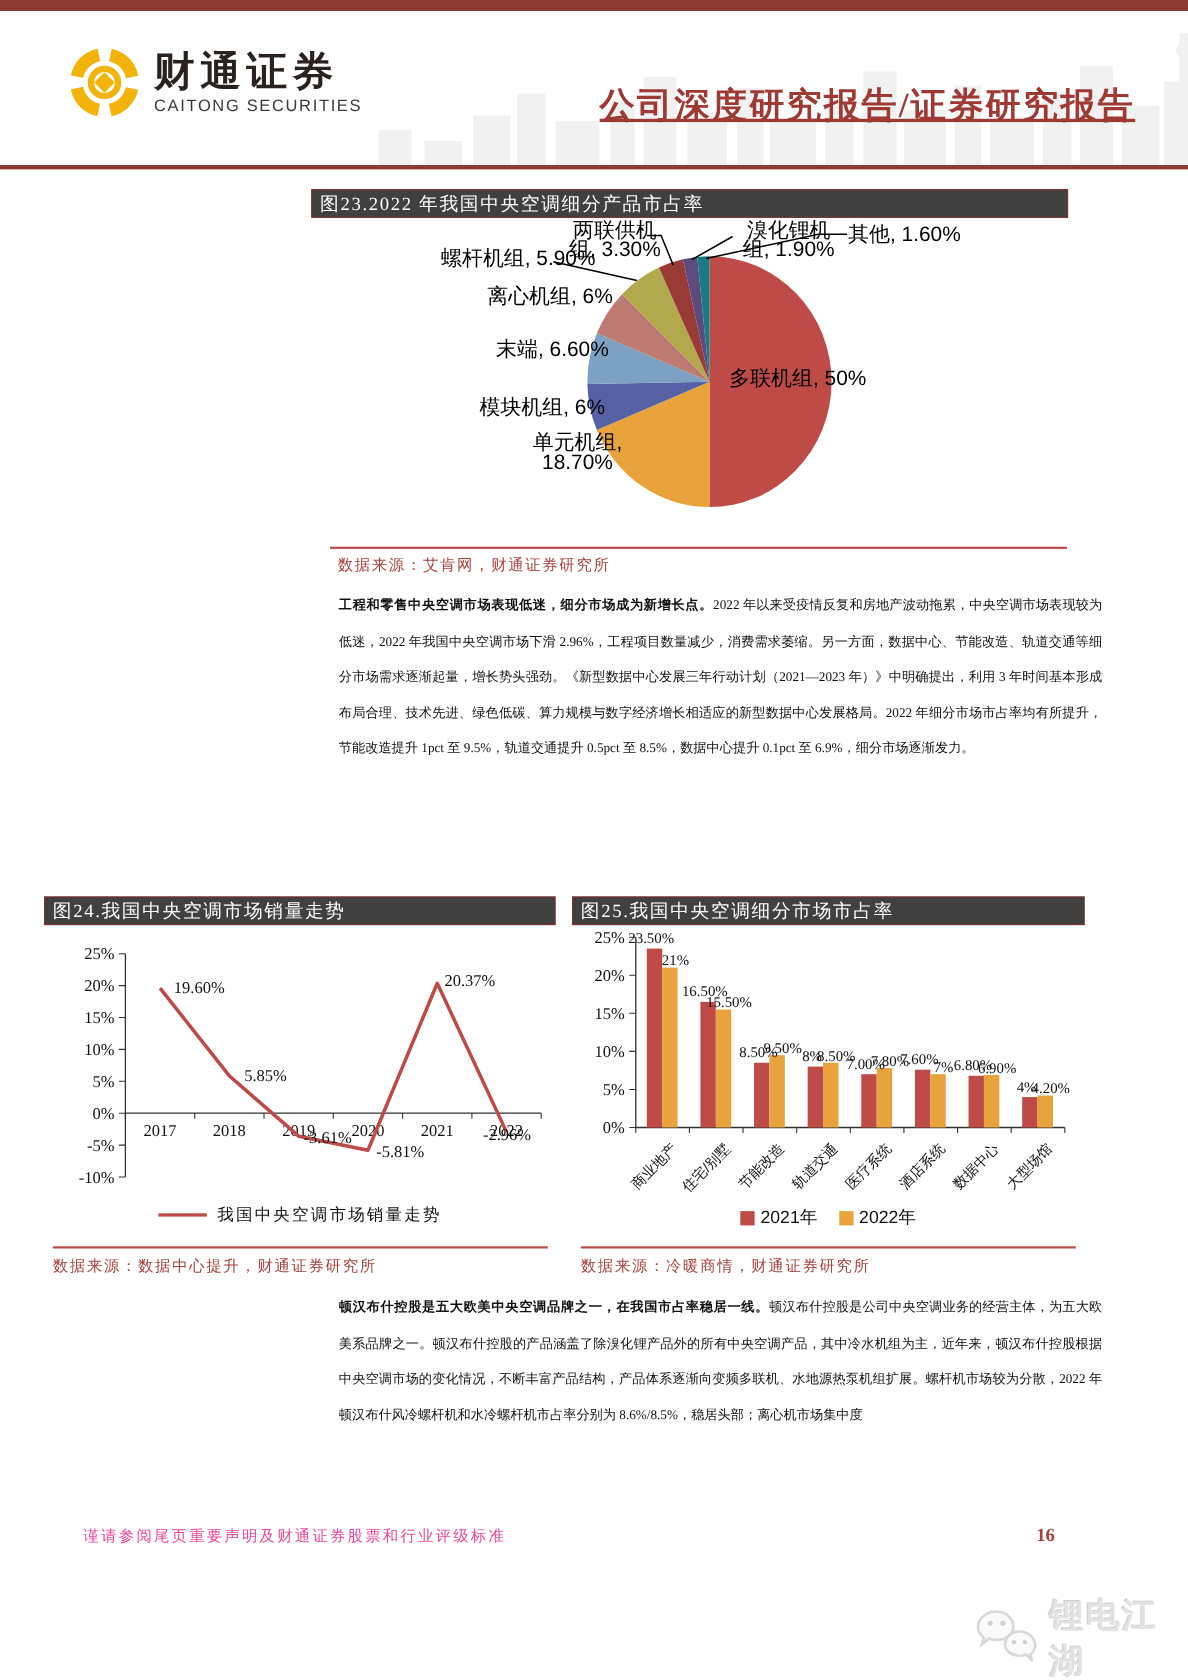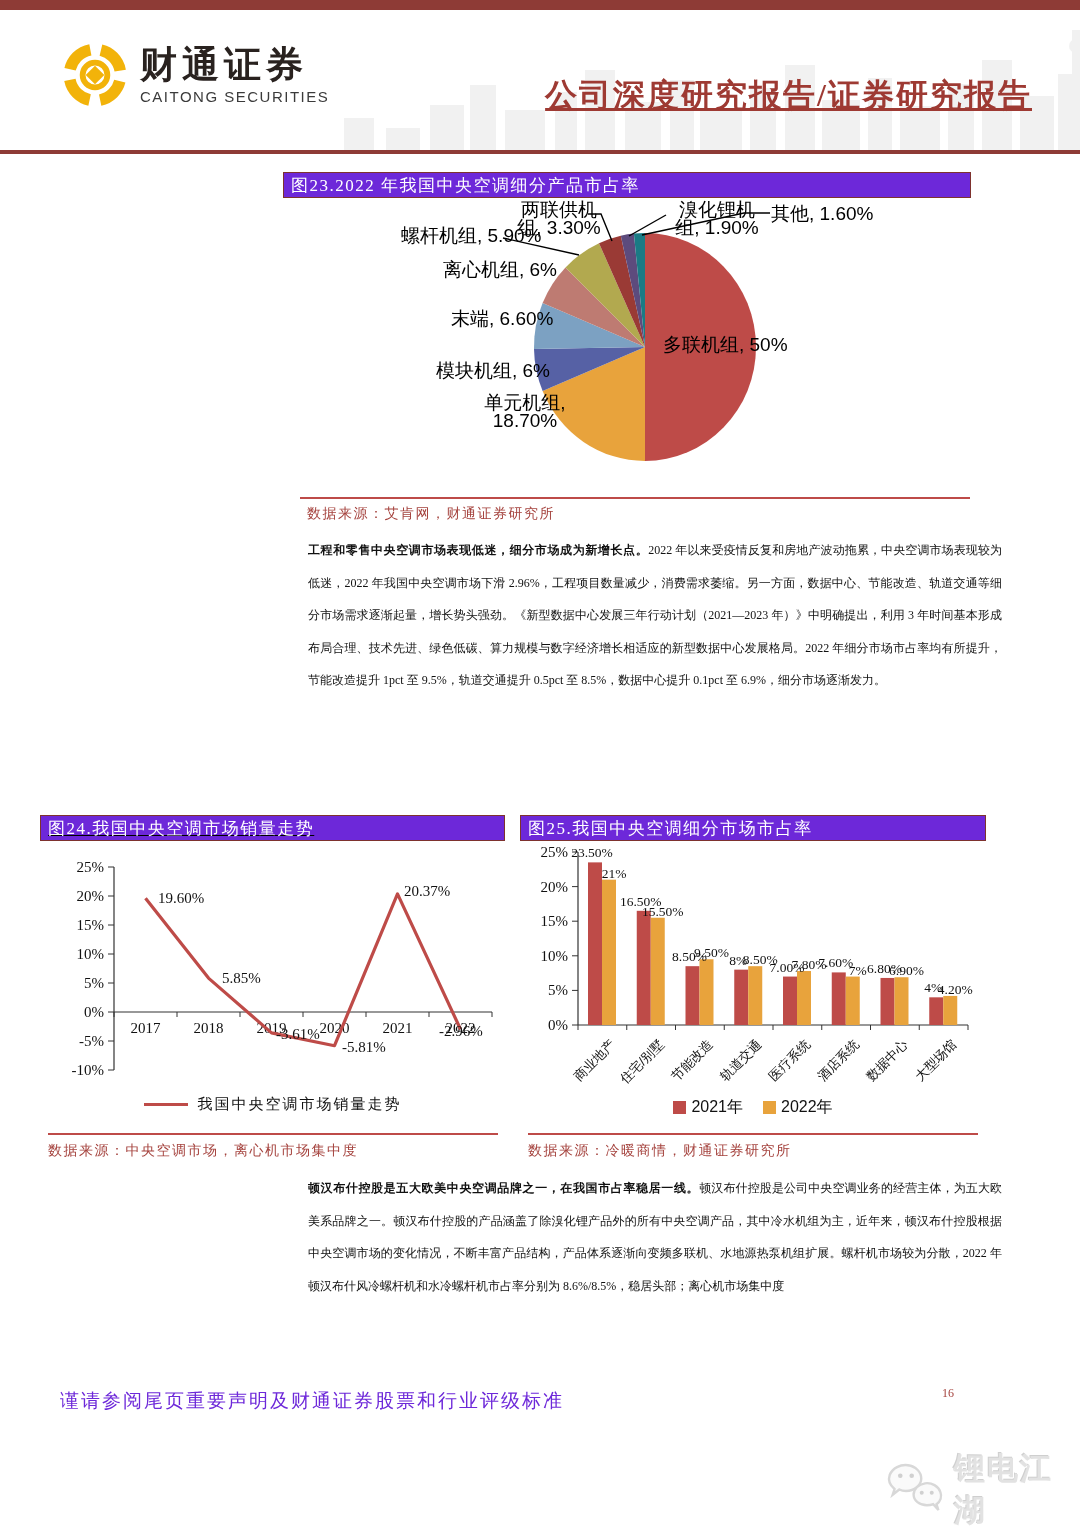--- a/index.html
+++ b/index.html
@@ -12,21 +12,21 @@
   .logo{position:absolute;left:62px;top:42px;display:flex;align-items:center;}
   .logo-text{margin-left:12px;}
   .logo-cn{font-size:37px;font-weight:bold;color:#29221f;letter-spacing:5px;line-height:40px;
            font-family:"Liberation Sans",sans-serif;}
   .logo-en{font-size:15px;color:#3b3b3b;letter-spacing:1.5px;margin-top:3px;
            font-family:"Liberation Sans",sans-serif;}
   .report-type{position:absolute;right:48px;top:74px;font-size:32px;font-weight:bold;color:#9E3A33;
                letter-spacing:2px;text-decoration:underline;}
   
   .fig{position:absolute;}
-  .titlebar{height:26px;background:#6d28d9;border:1px solid #7E322E;color:#fff;font-size:17px;
+  .titlebar{height:26px;background:#404040;border:1px solid #7E322E;color:#fff;font-size:17px;
             line-height:25px;padding-left:7px;letter-spacing:1.5px;box-sizing:border-box;}
   .rule{position:absolute;height:2px;background:#BE4B48;}
   .src{position:absolute;font-size:14px;color:#A5433E;letter-spacing:1.5px;}
   
   .fig23{left:283px;top:172px;width:688px;height:352px;}
   .pie-wrap{position:absolute;left:0;top:26px;width:688px;height:299px;}
   .pie-label{position:absolute;font-family:"Liberation Sans",sans-serif;font-size:19px;color:#000;
              line-height:18px;}
   .pl0{left:380px;top:138px;width:150px;text-align:left;}
   .pl1{left:200px;top:196px;width:84px;text-align:center;}
@@ -35,40 +35,40 @@
   .pl4{left:160px;top:63px;width:102px;text-align:right;white-space:nowrap;}
   .pl5{left:118px;top:29px;width:100px;text-align:right;white-space:nowrap;}
   .pl6{left:228px;top:3px;width:96px;text-align:center;}
   .pl7{left:386px;top:3px;width:96px;text-align:center;}
   .pl8{left:488px;top:7px;width:120px;text-align:left;white-space:nowrap;}
   
   .para{position:absolute;left:308px;width:694px;font-size:12px;line-height:32.5px;
         text-align:justify;color:#111;}
   .para b{letter-spacing:.5px;}
   
-  .fig24{left:40px;top:815px;width:465px;height:352px;text-decoration:underline;}
+  .fig24{left:40px;top:815px;width:465px;height:352px;}
   .fig25{left:520px;top:815px;width:466px;height:352px;}
   .chart-wrap{position:absolute;left:0;top:30px;}
   .axis-t{font-family:"Liberation Serif",serif;font-size:15px;fill:#111;}
   .dlab{font-family:"Liberation Serif",serif;font-size:15px;fill:#111;}
   .blab{font-family:"Liberation Serif",serif;font-size:13.5px;fill:#111;}
   .cat-t{font-family:"Liberation Sans",sans-serif;font-size:13px;fill:#111;}
   .legend{position:absolute;left:0;width:100%;display:flex;justify-content:center;
           align-items:center;gap:10px;}
   .legend24{top:280px;}
   .legend25{top:282px;gap:20px;}
   .legend-line{width:44px;height:3px;background:#BE4B48;}
   .legend-item{display:flex;align-items:center;gap:5px;font-family:"Liberation Sans",sans-serif;
                font-size:16px;color:#111;}
   .swatch{width:13px;height:13px;display:inline-block;}
   .legend-text{font-family:"Liberation Serif",serif;font-size:15px;letter-spacing:2px;color:#111;}
   
-  .footer-disclaimer{position:absolute;left:60px;top:1388px;font-size:19px;color:#6d28d9;
+  .footer-disclaimer{position:absolute;left:76px;top:1388px;font-size:14px;color:#ec4899;
                      letter-spacing:2px;}
-  .page-number{position:absolute;left:942px;top:1386px;font-size:12px;color:#A5433E;}
+  .page-number{position:absolute;left:942px;top:1386px;font-size:17px;color:#A5433E;font-weight:bold;}
   .watermark{position:absolute;left:885px;top:1448px;display:flex;align-items:center;gap:8px;}
   .wm-text{font-size:31px;font-weight:bold;color:#e2e2e2;letter-spacing:2px;
            text-shadow:1px 1px 0 #fff,-1px -1px 0 #cfcfcf;font-family:"Liberation Sans",sans-serif;}
 </style>
 </head>
 <body>
 
 <div class="page">
 
   <div class="topbar"></div>
@@ -194,21 +194,21 @@
           <text x="302" y="207" class="dlab">-5.81%</text>
           <text x="364" y="51" class="dlab">20.37%</text>
           <text x="399" y="191" class="dlab">-2.96%</text>
         </svg>
     </div>
     <div class="legend legend24">
       <span class="legend-line" id="legend24-line" style="background: rgb(190, 75, 72);"></span>
       <span class="legend-text">我国中央空调市场销量走势</span>
     </div>
     <div class="rule" style="left:8px;top:318px;width:450px;"></div>
-    <div class="src" style="left:8px;top:327px;">数据来源：中央空调市场，离心机市场集中度</div>
+    <div class="src" style="left:8px;top:327px;">数据来源：数据中心提升，财通证券研究所</div>
   </div>
 
   <div class="fig fig25">
     <div class="titlebar">图25.我国中央空调细分市场市占率</div>
     <div class="chart-wrap">
       <svg id="bar-svg" width="466" height="278" viewBox="0 0 466 278">
           <line x1="52" y1="180" x2="58" y2="180" stroke="#333" stroke-width="1"></line>
           <text x="48" y="185" text-anchor="end" class="axis-t">0%</text>
           <line x1="52" y1="145.4" x2="58" y2="145.4" stroke="#333" stroke-width="1"></line>
           <text x="48" y="150.4" text-anchor="end" class="axis-t">5%</text>

